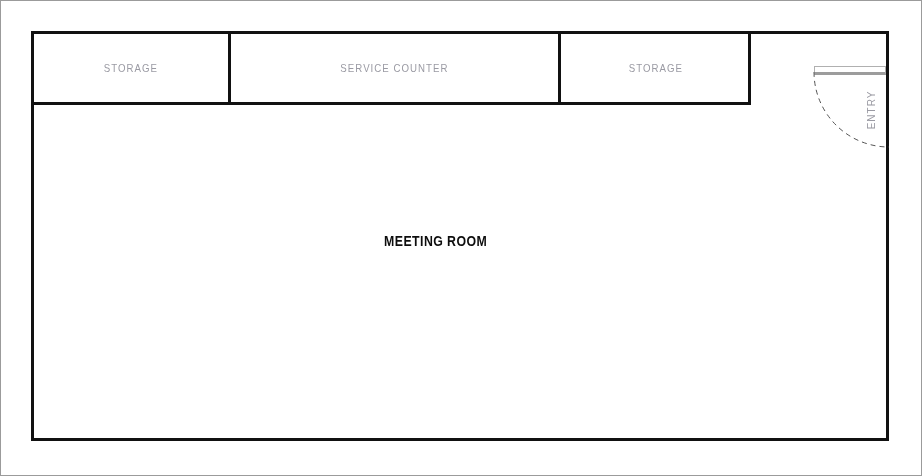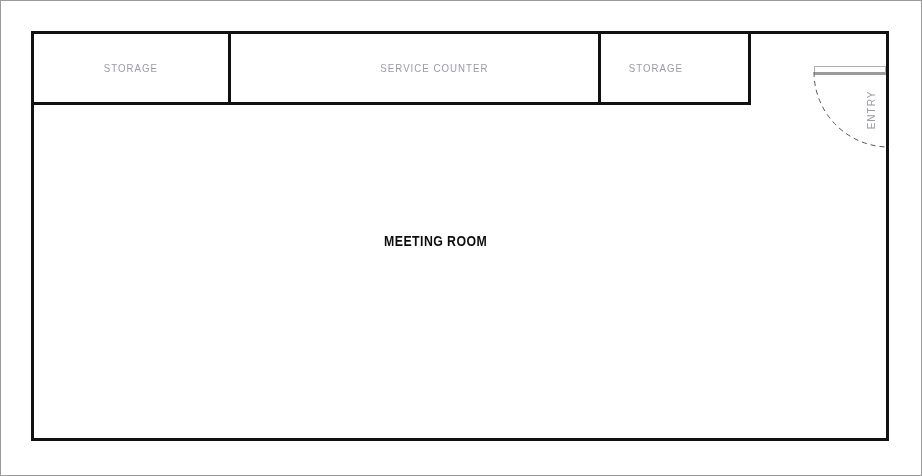--- a/index.html
+++ b/index.html
@@ -54,21 +54,21 @@
     box-sizing: border-box;
     display: flex;
     align-items: center;
     justify-content: center;
   }
   .band-cell.divided {
     border-right: 3px solid #111111;
   }
 
   .cell-storage-left   { left: 0px;   width: 197px; }
-  .cell-service        { left: 197px; width: 330px; margin-left: 40px; }
+  .cell-service        { left: 197px; width: 330px; }
   .cell-storage-right  { left: 527px; width: 190px; }
 
   
   .room-label {
     font-family: "Liberation Sans", sans-serif;
     font-size: 11px;
     font-weight: 400;
     letter-spacing: 1.15px;
     color: #9a9aa3;
     white-space: nowrap;

